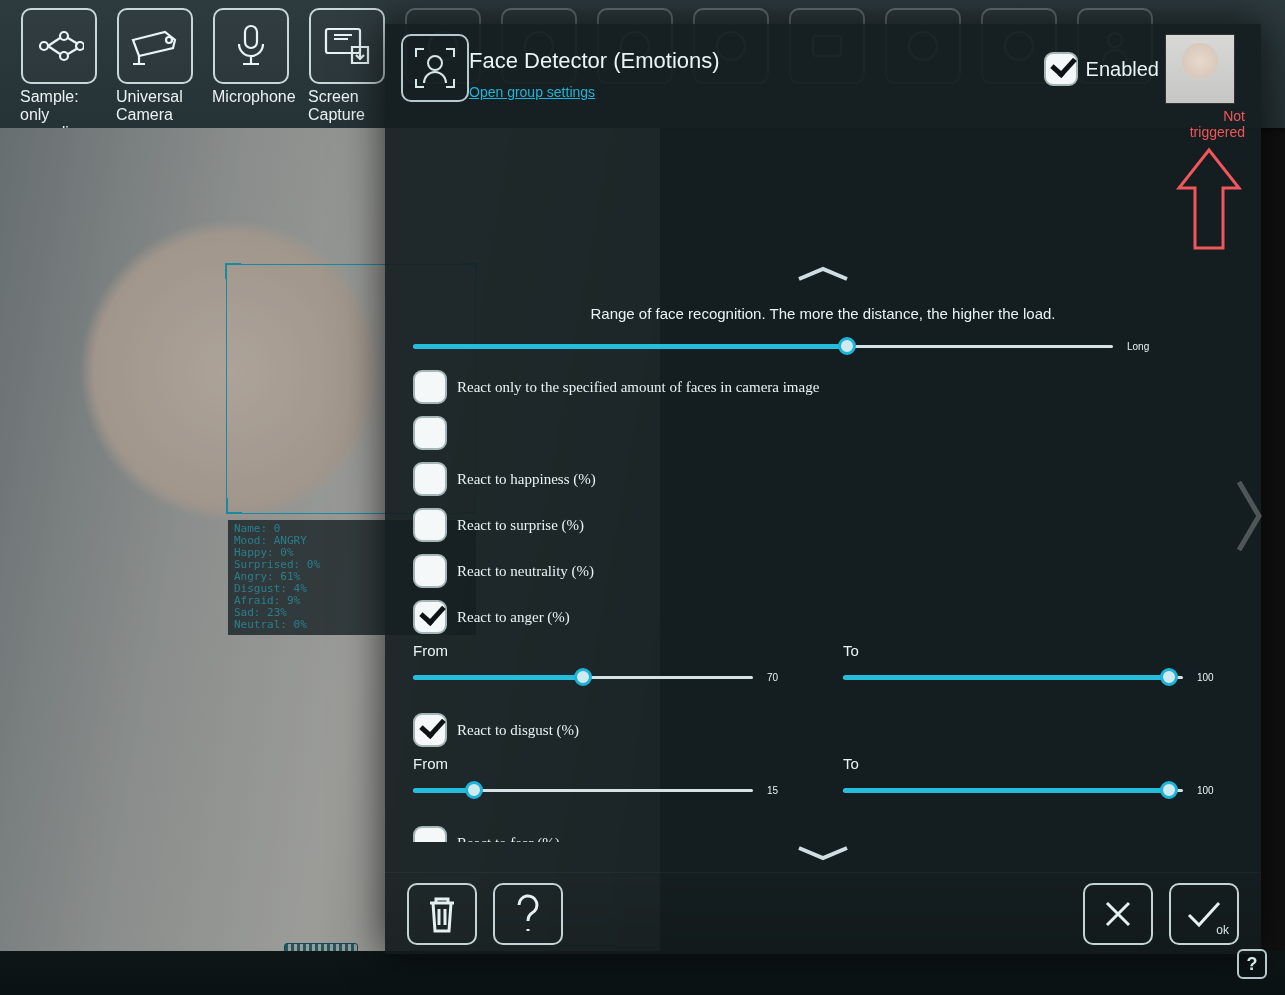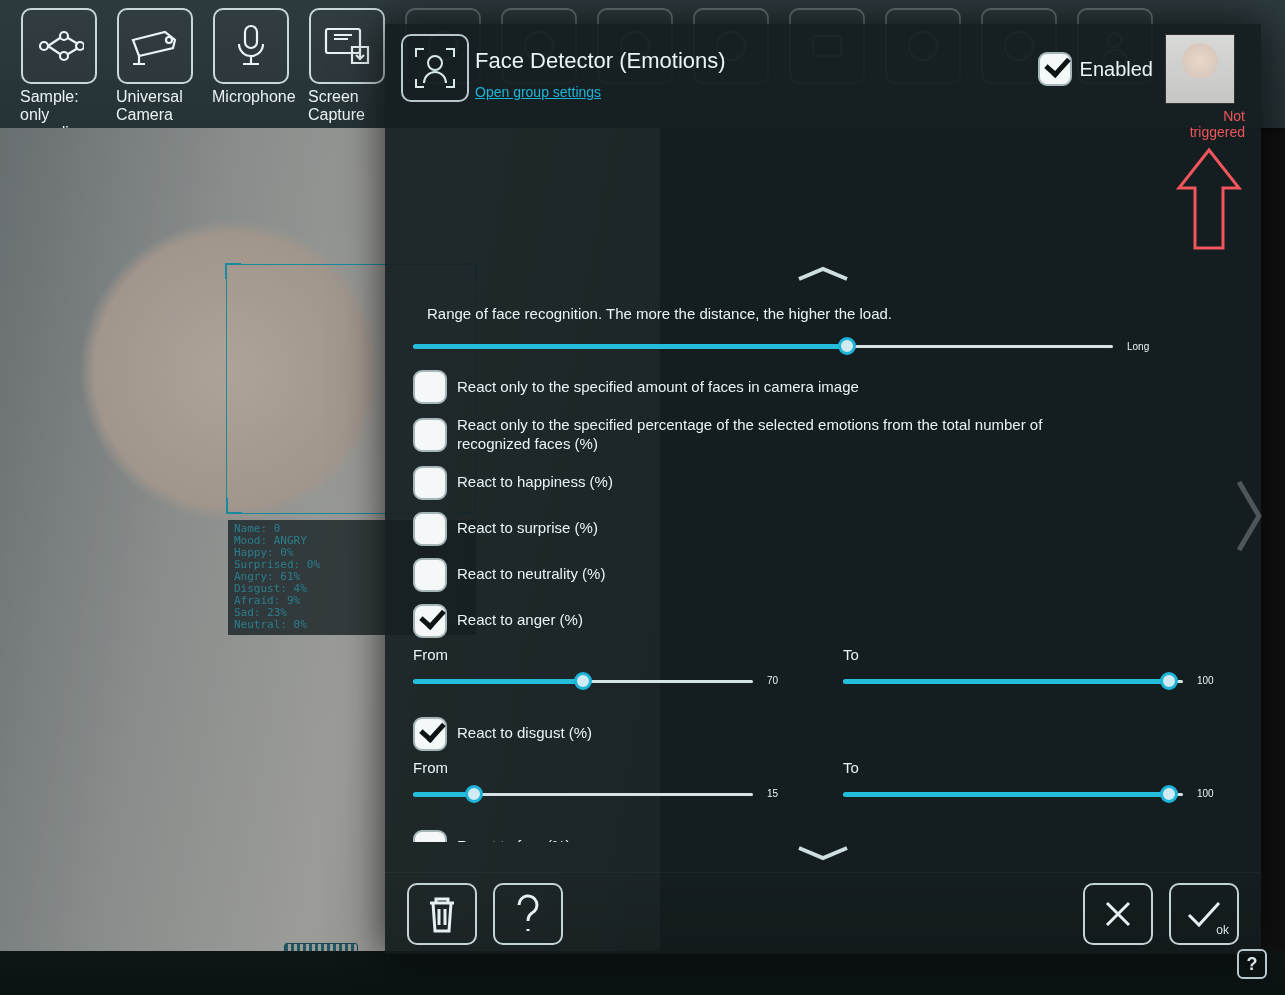--- a/index.html
+++ b/index.html
@@ -48,21 +48,21 @@
   }
 
   
   .panel {
     position: absolute; top: 24px; left: 385px; width: 876px; height: 930px;
     background: rgba(21,30,33,0.92); color: #e8f4f6;
     box-shadow: 0 0 40px rgba(0,0,0,.7);
     display: flex; flex-direction: column;
   }
   .panel-head {
-    padding: 10px 16px 6px; display: flex; align-items: flex-start; gap: 6px;
+    padding: 10px 16px 6px; display: flex; align-items: flex-start; gap: 0;
     border-bottom: 1px solid rgba(255,255,255,0);
   }
   .panel-icon {
     width: 68px; height: 68px; border: 2px solid #b7c9cc; border-radius: 10px;
     display:flex; align-items:center; justify-content:center;
   }
   .panel-icon svg { stroke:#d8e8ea; fill:none; stroke-width:2; }
   .panel-title-col { flex: 1; padding-top: 14px; }
   .panel-title { font-size: 22px; }
   .open-link { color: #1eb4d8; font-size: 14px; text-decoration: underline; margin-top: 10px; display:inline-block; }
@@ -77,32 +77,32 @@
   .arrow-up {
     width: 72px; height: 110px; margin-left:auto; margin-top:4px;
   }
   .arrow-up svg { stroke:#f0565b; fill:none; stroke-width:3; }
 
   .chev { text-align:center; height:20px; margin:4px 0 6px; }
   .chev svg { stroke:#cfdfe1; fill:none; stroke-width:4; }
 
   .panel-body { flex:1; overflow:hidden; padding: 8px 28px 4px; font-size:15px; }
   .row { margin: 12px 0 8px; display:flex; align-items:center; gap:10px; }
-  .desc { margin: 6px 14px 14px; }
+  .desc { margin: 6px 0 14px; text-align: center; }
 
   .chk {
     width: 34px; height: 34px; border: 2px solid #a5b6b9; border-radius: 9px;
     background: #f4f8f8; flex-shrink:0; position:relative;
   }
   .chk.on::after {
     content:""; position:absolute; left:6px; top:3px; width:18px; height:10px;
     border-left:5px solid #0e1416; border-bottom:5px solid #0e1416;
     transform: rotate(-48deg);
   }
-  .chk-label { line-height:1.25; }
+  .chk-label { line-height:1.25;font-family:Liberation Serif, serif; }
 
   
   .slider-row { display:flex; align-items:center; gap:14px; margin:8px 0 14px; }
   .slider { position:relative; height:20px; flex-shrink:0; }
   .slider.wide { width:700px; }
   .slider.half { width:340px; }
   .track-bg { position:absolute; top:9px; left:0; right:0; height:3px; background:#d6e3e5; border-radius:2px; }
   .track-fill { position:absolute; top:8px; left:0; height:5px; background:#24bddc; border-radius:3px; }
   .knob {
     position:absolute; top:1px; width:18px; height:18px; border-radius:50%;
@@ -321,21 +321,20 @@
       <div class="slider-val">Long</div>
     </div>
 
     <div class="row">
         <div class="chk"></div>
       <span class="chk-label">React only to the specified amount of faces in camera image</span>
       </div>
 
     <div class="row">
         <div class="chk"></div>
-      <span class="chk-label" style="max-width:640px">React only to the specified percentage of the selected emotions from the total number of recognized faces (%)</span>
       </div>
 
     <div class="row">
         <div class="chk"></div>
       <span class="chk-label">React to happiness (%)</span>
       </div>
 
     <div class="row">
         <div class="chk"></div>
       <span class="chk-label">React to surprise (%)</span>

